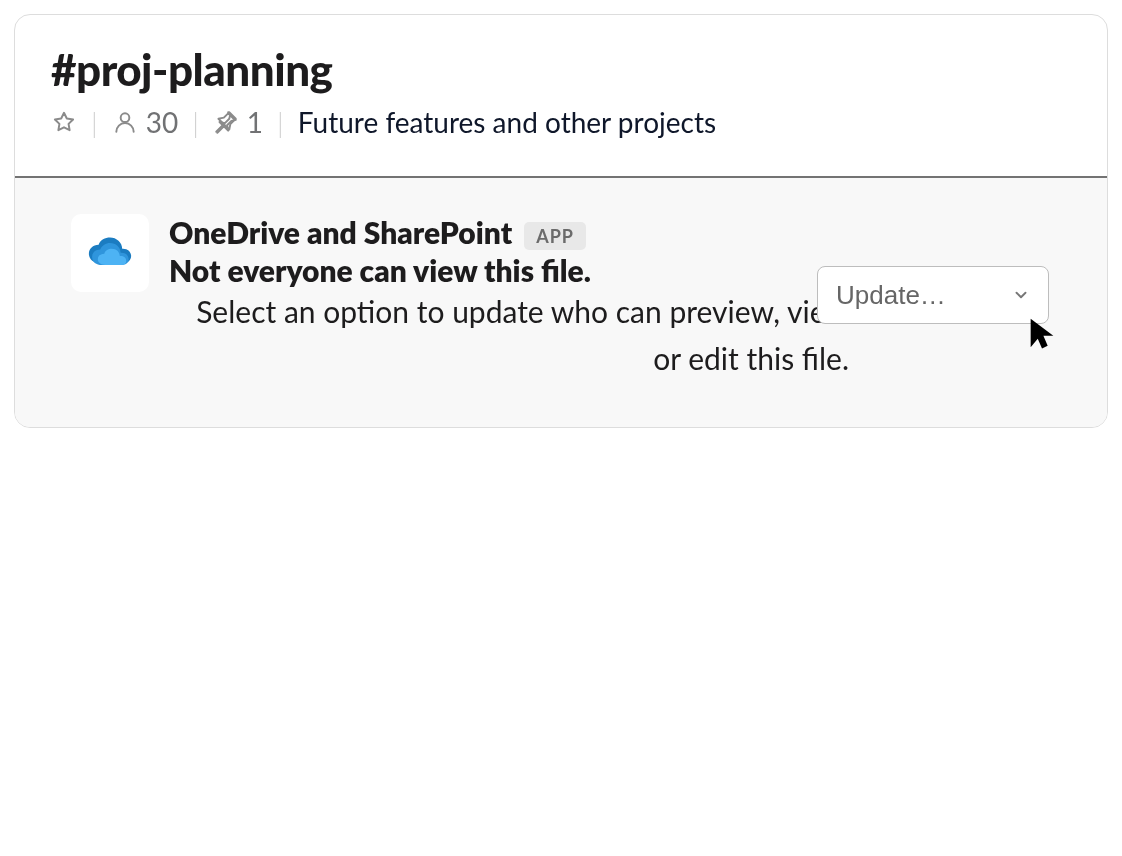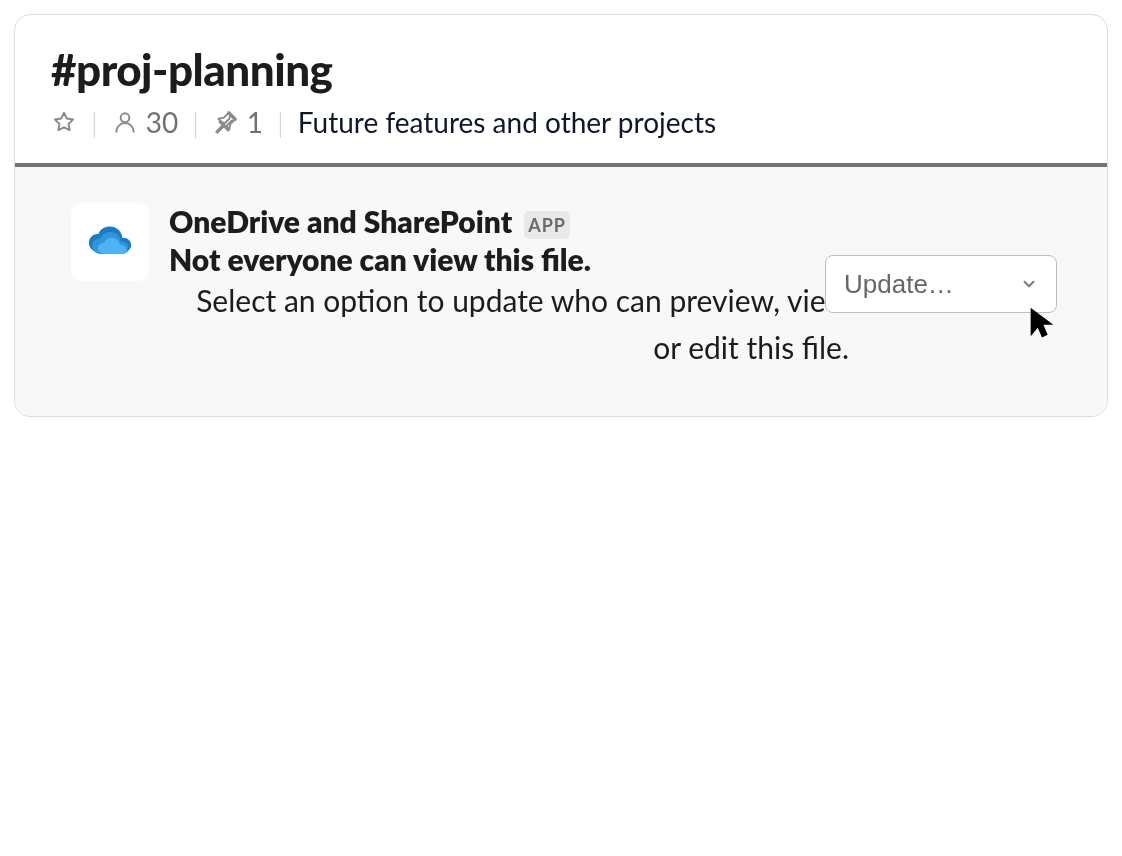--- a/index.html
+++ b/index.html
@@ -11,22 +11,22 @@
       color: #1d1c1d;
     }
     .card {
       border: 1px solid #dddddd;
       border-radius: 16px;
       overflow: hidden;
       background: #ffffff;
       box-shadow: 0 0 0 rgba(0,0,0,0);
     }
     .channel-header {
-      padding: 28px 32px 24px 36px;
-      border-bottom: 4px solid #737373;
+      padding: 28px 32px 37px 36px;
+      border-bottom: 2px solid #737373;
     }
     .channel-name {
       font-size: 44px;
       font-weight: 900;
       letter-spacing: -0.5px;
       color: #1d1c1d;
       margin-bottom: 10px;
     }
     .channel-meta {
       display: flex;
@@ -77,27 +77,27 @@
     .app-icon-tile {
       width: 78px; height: 78px; border-radius: 10px; background: #ffffff;
       display: flex; align-items: center; justify-content: center; flex: 0 0 auto;
     }
     .app-icon-tile svg { width: 52px; height: 40px; }
     .app-body { flex: 1 1 auto; max-width: 680px; }
     .app-head { display: flex; align-items: flex-end; gap: 12px; margin-bottom: 2px; }
     .app-name { font-weight: 800; font-size: 30px; }
     .app-badge {
       background: #e8e8e8; color: #6b6b6b; font-size: 18px; letter-spacing: 1px;
-      font-weight: 700; padding: 3px 4px; border-radius: 5px;
+      font-weight: 700; padding: 3px 12px; border-radius: 5px;
     }
     .app-title { font-weight: 800; font-size: 30px; }
     .app-desc { font-size: 30px; line-height: 1.55; color: #1d1c1d; text-align: right; }
 
     .select-btn {
-      position: absolute; right: 50px; top: 88px;
+      position: absolute; right: 58px; top: 88px;
       background: #ffffff; border: 1px solid #bdbdbd; border-radius: 8px;
       min-width: 232px; height: 58px;
       display: inline-flex; align-items: center; justify-content: space-between;
       padding: 0 18px; font-size: 26px; color: #666666; cursor: pointer;
       gap: 30px;
     }
     .chev svg { width: 18px; height: 18px; display:block; }
 
     .cursor-icon {
       position: absolute; right: 48px; top: 138px; width: 34px; height: 34px;

